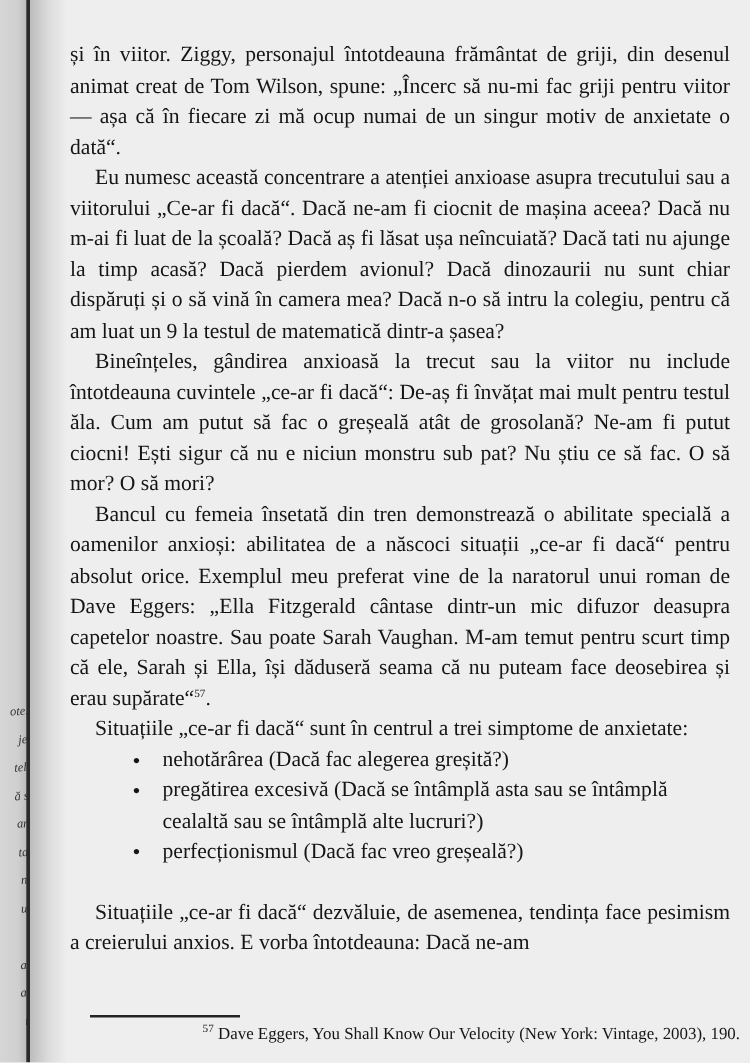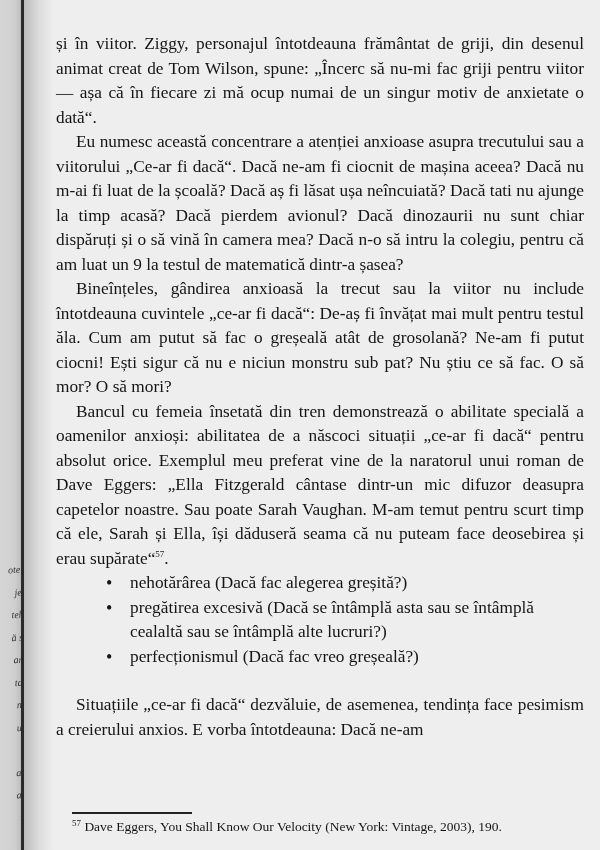--- a/index.html
+++ b/index.html
@@ -46,21 +46,21 @@
   ul.symptoms li::before {
     content: "\2022"; position: absolute; left: 0; top: 0; font-size: 18px;
   }
   .spacer { height: 24px; }
   .fn-rule {
     position: absolute; left: 72px; top: 812px; width: 120px; height: 1.5px;
     background: #222;
   }
   .footnote {
     position: absolute; left: 72px; top: 818px; width: 520px;
-    font-family: "Liberation Serif", serif; font-size: 13.5px; line-height: 18px;
+    font-family: "Liberation Serif", serif; font-size: 13.5px; line-height: 18px; text-align: right;
   }
   sup { font-size: 9px; line-height: 0; }
 </style>
 </head>
 <body>
 
 <div class="left-page"></div>
 <div class="left-fragments">
   <div>ote.</div>
   <div>je.</div>
@@ -80,20 +80,21 @@
 
 <div class="page">
   <p>și în viitor. Ziggy, personajul întotdeauna frământat de griji, din desenul animat creat de Tom Wilson, spune: „Încerc să nu-mi fac griji pentru viitor — așa că în fiecare zi mă ocup numai de un singur motiv de anxietate o dată“.</p>
 
   <p class="indent"><span>Eu numesc această concentrare a atenției anxioase asupra trecutului sau a viitorului „Ce-ar fi dacă“. </span><span class="it">Dacă ne-am fi ciocnit de mașina aceea? Dacă nu m-ai fi luat de la școală? Dacă aș fi lăsat ușa neîncuiată? Dacă tati nu ajunge la timp acasă? Dacă pierdem avionul? Dacă dinozaurii nu sunt chiar dispăruți și o să vină în camera mea? Dacă n-o să intru la colegiu, pentru că am luat un 9 la testul de matematică dintr-a șasea?</span></p>
 
   <p class="indent"><span>Bineînțeles, gândirea anxioasă la trecut sau la viitor nu include întotdeauna cuvintele „ce-ar fi dacă“: </span><span class="it">De-aș fi învățat mai mult pentru testul ăla. Cum am putut să fac o greșeală atât de grosolană? Ne-am fi putut ciocni! Ești sigur că nu e niciun monstru sub pat? Nu știu ce să fac. O să mor? O să mori?</span></p>
 
   <p class="indent"><span>Bancul cu femeia însetată din tren demonstrează o abilitate specială a oamenilor anxioși: abilitatea de a născoci situații „ce-ar fi dacă“ pentru absolut </span><span class="it">orice</span><span>. Exemplul meu preferat vine de la naratorul unui roman de Dave Eggers: „Ella Fitzgerald cântase dintr-un mic difuzor deasupra capetelor noastre. Sau poate Sarah Vaughan. M-am temut pentru scurt timp că ele, Sarah și Ella, își dăduseră seama că nu puteam face deosebirea și erau supărate“</span><sup>57</sup><span>.</span></p>
 
+  <p class="indent">Situațiile „ce-ar fi dacă“ sunt în centrul a trei simptome de anxietate:</p>
 
   <ul class="symptoms">
     <li>nehotărârea (Dacă fac alegerea greșită?)</li>
     <li>pregătirea excesivă (Dacă se întâmplă asta sau se întâmplă cealaltă sau se întâmplă alte lucruri?)</li>
     <li>perfecționismul (Dacă fac vreo greșeală?)</li>
   </ul>
 
   <div class="spacer"></div>
 
   <p class="indent"><span>Situațiile „ce-ar fi dacă“ dezvăluie, de asemenea, tendința face pesimism a creierului anxios. E vorba întotdeauna: </span><span class="it">Dacă ne-am</span></p>

